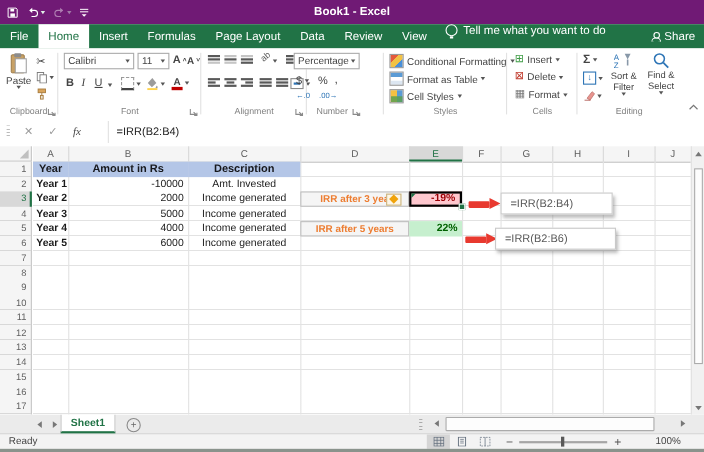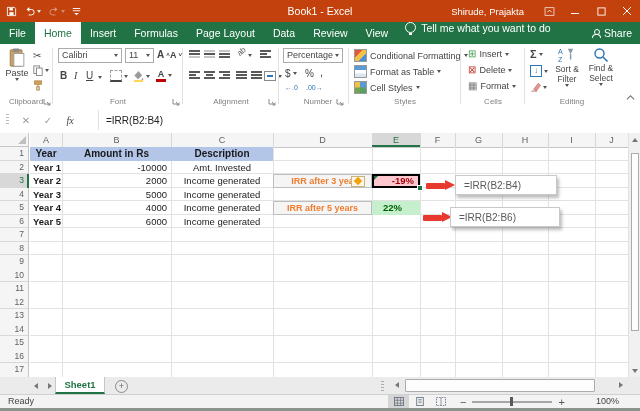--- a/index.html
+++ b/index.html
@@ -1,21 +1,21 @@
 <!DOCTYPE html>
 <html><head>
 <meta charset="utf-8">
 <style>
   html,body{margin:0;padding:0;background:#fff;}
   body{width:640px;height:411px;overflow:hidden;font-family:"Liberation Sans",sans-serif;-webkit-font-smoothing:antialiased;}
   .app{position:relative;width:640px;height:411px;background:#fff;}
   .abs{position:absolute;}
 
   
-  .titlebar{position:absolute;left:0;top:0;width:640px;height:22px;background:#c2410c;color:#fff;}
+  .titlebar{position:absolute;left:0;top:0;width:640px;height:22px;background:#701a75;color:#fff;font-weight:bold;}
   .qat{position:absolute;left:6px;top:0;height:22px;display:flex;align-items:center;gap:7px;}
   .qat .ic{display:flex;align-items:center;gap:1px;}
   .title-text{position:absolute;left:0;right:0;top:0;text-align:center;font-size:10.5px;line-height:22px;color:#fff;}
   .tb-right{position:absolute;right:0;top:0;height:22px;display:flex;align-items:center;}
   .tb-user{font-size:9.5px;margin-right:12px;}
   .win-btn{width:26px;height:22px;display:flex;align-items:center;justify-content:center;font-size:10px;}
   .caret-w{width:0;height:0;border-left:2.5px solid transparent;border-right:2.5px solid transparent;border-top:3px solid #dff0e6;}
   .dim{opacity:.45;}
 
   
@@ -86,21 +86,21 @@
   .colD{left:273px;width:99px;}.colE{left:372px;width:48px;}
   .r1{top:17px;}.r2{top:30.5px;}.r3{top:44px;}.r4{top:57.5px;}.r5{top:71px;}.r6{top:84.5px;}
   .hdrfill{background:#b4c6e7;font-weight:bold;text-align:center;font-size:10px;color:#17181c;}
   .ca{font-weight:bold;padding-left:3px;}
   .cb{text-align:right;padding-right:4px;}
   .cc{text-align:center;}
   .irrbox{background:#f5f5f5;border:1px solid #bdbdbd;text-align:center;font-weight:bold;color:#ed7d31;font-size:9px;line-height:12px;}
   .warnbtn{position:absolute;left:351px;top:45.5px;width:14px;height:11.5px;background:#fdf6e7;border:1px solid #c9b37e;box-sizing:border-box;display:flex;align-items:center;justify-content:center;}
   .warnbtn i{width:6px;height:6px;background:#f0a30a;transform:rotate(45deg);position:relative;display:block;}
   .negcell{background:#ffc7ce;color:#9c0006;font-weight:600;text-align:right;padding-right:4px;border:2px solid #000000;line-height:10px;}
-  .poscell{background:#c6efce;color:#006100;font-weight:600;text-align:right;padding-right:18px;}
+  .poscell{background:#c6efce;color:#006100;font-weight:600;text-align:right;padding-right:4px;}
   .fillhandle{position:absolute;left:417px;top:55px;width:4px;height:4px;background:#217346;border:1px solid #fff;}
   .errtri{position:absolute;left:374px;top:46px;width:0;height:0;border-top:4px solid #1e7145;border-right:4px solid transparent;}
   .arrow{position:absolute;height:11px;}
   .arrow .body{position:absolute;left:0;top:2.5px;height:6px;background:#e8392f;border-radius:1px;}
   .arrow .head{position:absolute;top:0;width:0;height:0;border-top:5.5px solid transparent;border-bottom:5.5px solid transparent;border-left:10px solid #e8392f;}
   .callout{position:absolute;height:20px;background:#fff;border:1px solid #c9c9c9;box-shadow:2px 3px 3px rgba(110,110,110,.45);font-size:10px;color:#595959;line-height:19px;padding-left:8px;box-sizing:border-box;white-space:nowrap;}
   .vscroll{position:absolute;right:0;top:3px;width:12px;height:244px;background:#f1f1f1;border-left:1px solid #e0e0e0;box-sizing:border-box;}
   .vs-up{position:absolute;top:0;left:0;width:12px;height:13px;display:flex;align-items:center;justify-content:center;}
   .vs-dn{position:absolute;bottom:0;left:0;width:12px;height:13px;display:flex;align-items:center;justify-content:center;}
   .tri-up{width:0;height:0;border-left:3px solid transparent;border-right:3px solid transparent;border-bottom:4px solid #777;}
@@ -159,44 +159,20 @@
         <i class="caret-w"></i>
       </span>
       <span class="ic">
         <svg width="9" height="11" viewBox="0 0 12 14">
             <path d="M1 3h10M1 6h10" stroke="#fff" stroke-width="1.2"></path>
             <path d="M3 9l3 3 3-3z" fill="#fff"></path>
           </svg>
       </span>
     </div>
     <div class="title-text">Book1 - Excel</div>
-    <div class="tb-right">
-      <span class="tb-user">Shirude, Prajakta</span>
-      <span class="win-btn">
-        <svg width="11" height="11" viewBox="0 0 16 16">
-            <rect x="1.5" y="2.5" width="13" height="11" fill="none" stroke="#fff"></rect>
-            <path d="M5 9l3-3 3 3" fill="none" stroke="#fff" stroke-width="1.3"></path>
-          </svg>
-      </span>
-      <span class="win-btn">
-        <svg width="10" height="10" viewBox="0 0 10 10">
-            <path d="M1 7.5h8" stroke="#fff"></path>
-          </svg>
-      </span>
-      <span class="win-btn">
-        <svg width="9" height="9" viewBox="0 0 10 10">
-            <rect x="1" y="1" width="8" height="8" fill="none" stroke="#fff"></rect>
-          </svg>
-      </span>
-      <span class="win-btn">
-        <svg width="10" height="10" viewBox="0 0 10 10">
-            <path d="M1 1l8 8M9 1L1 9" stroke="#fff"></path>
-          </svg>
-      </span>
-    </div>
   </div>
 
   <div class="tabbar">
     <div class="rtab">File</div>
     <div class="rtab active">Home</div>
     <div class="rtab">Insert</div>
     <div class="rtab">Formulas</div>
     <div class="rtab">Page Layout</div>
     <div class="rtab">Data</div>
     <div class="rtab">Review</div>
@@ -372,21 +348,21 @@
       <div class="glabel">Alignment</div>
       <span class="launcher" style="left:84px;">
           <svg width="8" height="8" viewBox="0 0 8 8">
             <path d="M1 1v5h5" fill="none" stroke="#8a8a8a"></path>
             <path d="M4 4l3 3M7 4.5V7H4.5" fill="none" stroke="#8a8a8a"></path>
           </svg>
         </span>
     </div>
     <i class="gsep" style="left:278px;"></i>
 
-    <div class="rgroup" style="left:280px;width:68px;">
+    <div class="rgroup" style="left:264px;width:68px;">
       <div class="combo" style="left:3px;top:4px;width:60px;">
         <span>Percentage</span>
           <i class="caret"></i>
       </div>
       <div class="sbtn" style="left:5px;top:24px;font-size:10px;">
           <span>$</span>
           <i class="caret"></i>
         </div>
       <div class="sbtn" style="left:25px;top:24px;font-size:10px;">
           <span>%</span>

